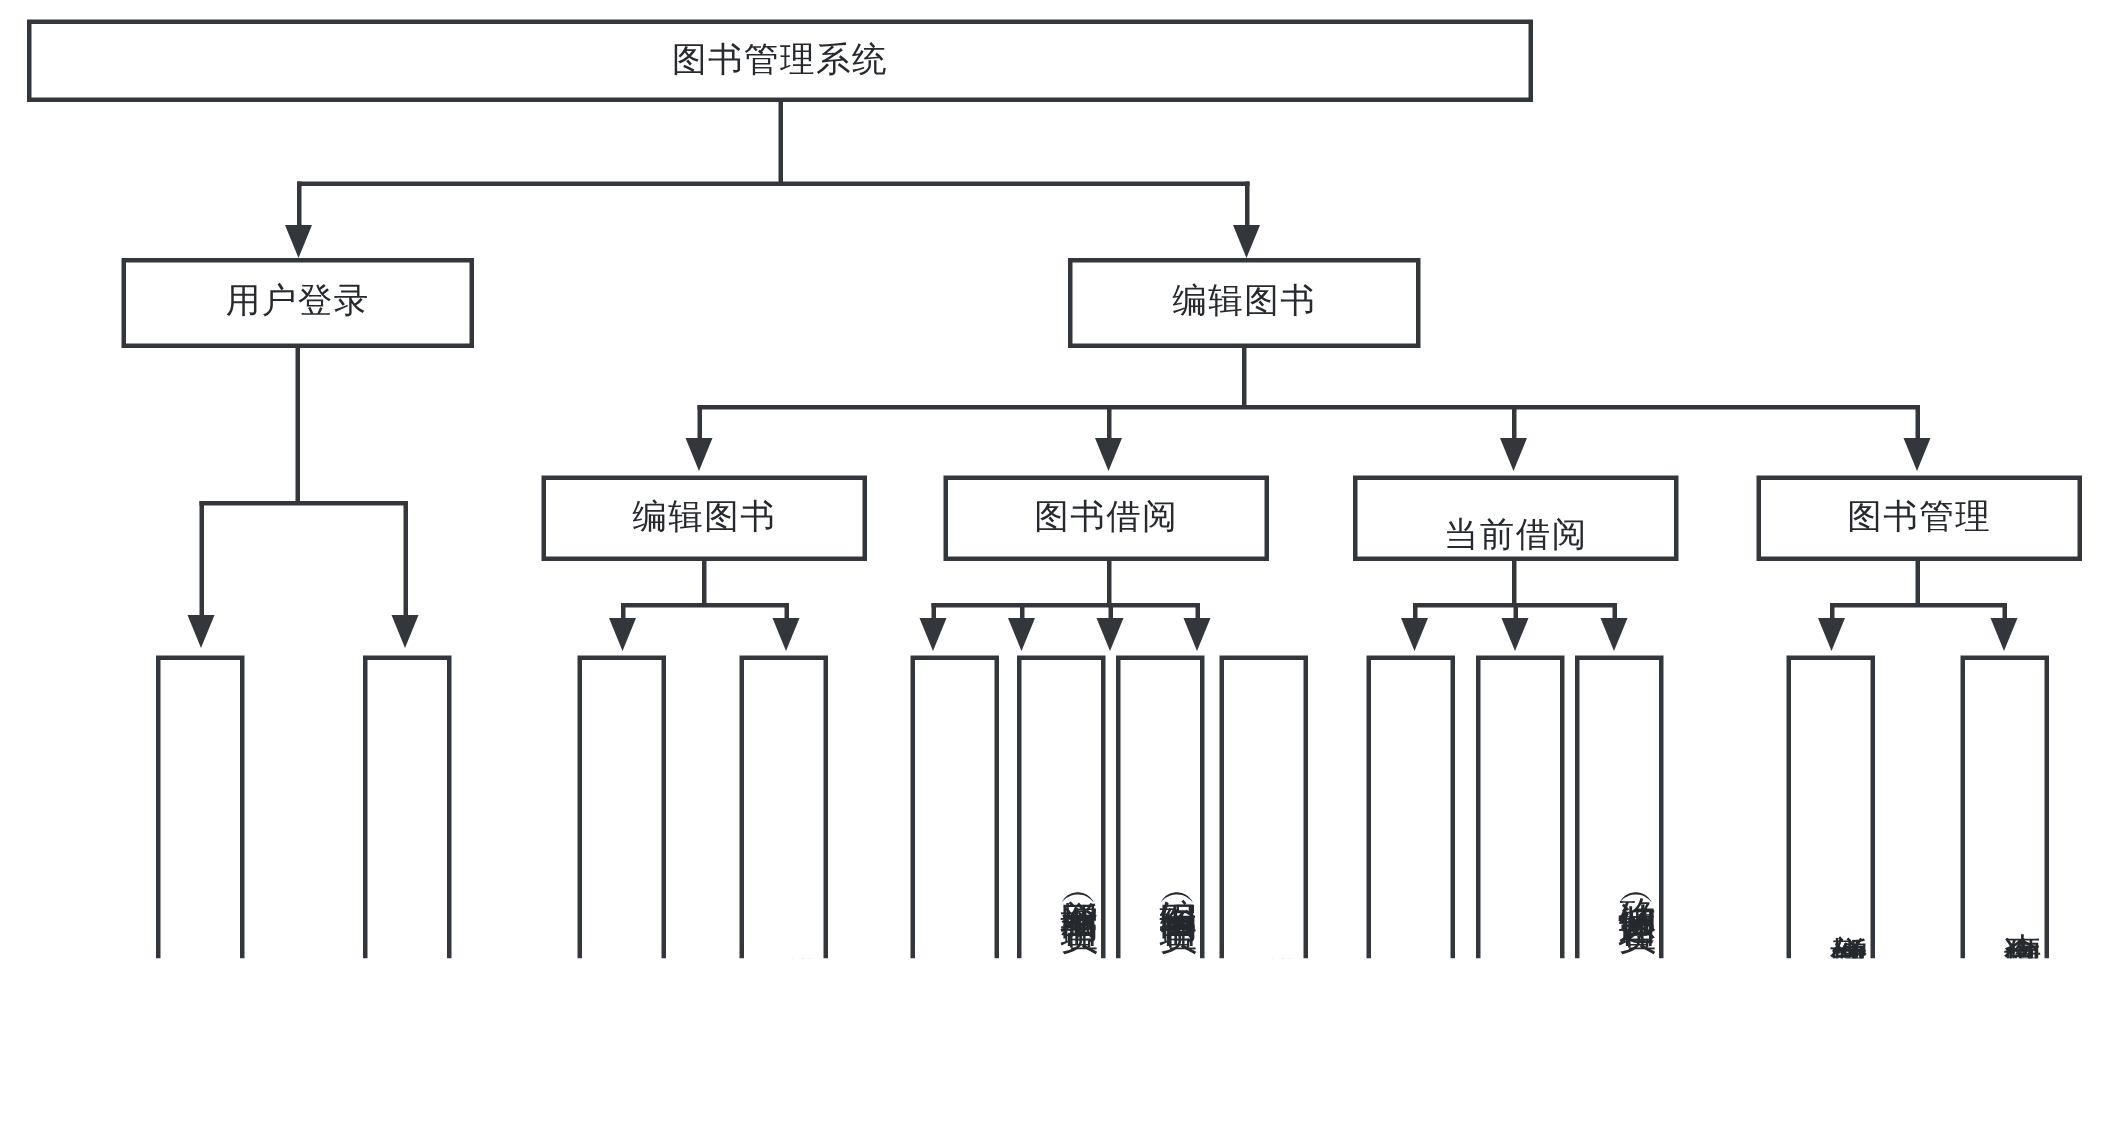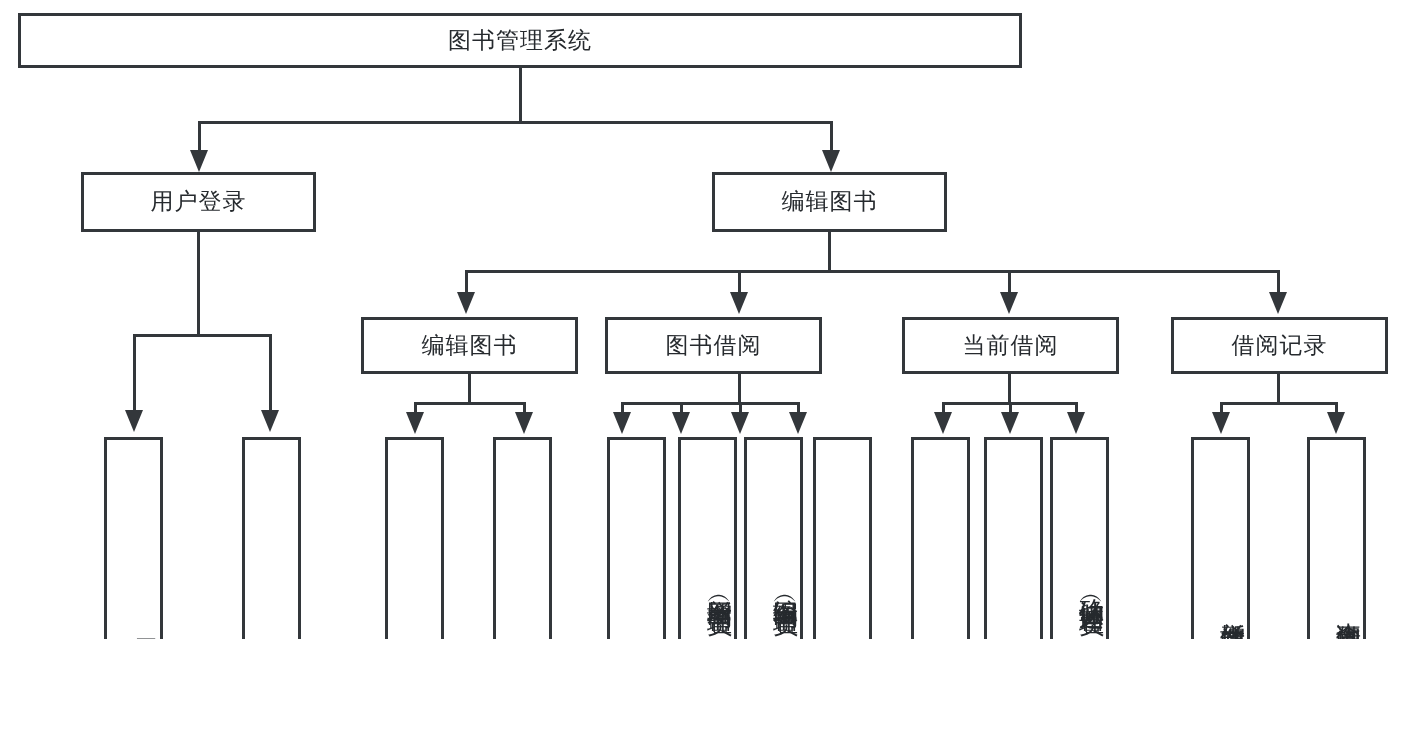--- a/index.html
+++ b/index.html
@@ -105,28 +105,28 @@
   <div class="edge v" style="left:738px; top:270px; height:32px;"></div>
   <div class="arrow" style="left:730px; top:292px;"></div>
   <div class="edge v" style="left:1008px; top:270px; height:32px;"></div>
   <div class="arrow" style="left:1000px; top:292px;"></div>
   <div class="edge v" style="left:1277px; top:270px; height:32px;"></div>
   <div class="arrow" style="left:1269px; top:292px;"></div>
 
   <div class="node horiz" style="left:361px; top:317px; width:217px; height:57px;">
     <span>编辑图书</span>
   </div>
-  <div class="node horiz" style="left:605px; top:317px; width:217px; height:57px;">
+  <div class="node horiz" style="left:629px; top:317px; width:217px; height:57px;">
     <span>图书借阅</span>
   </div>
-  <div class="node horiz" style="left:902px; top:317px; width:217px; height:57px;">
+  <div class="node horiz" style="left:902px; top:317px; width:217px; height:57px;align-items:flex-end;">
     <span>当前借阅</span>
   </div>
   <div class="node horiz" style="left:1171px; top:317px; width:217px; height:57px;">
-    <span>借阅记录</span>
+    <span>图书管理</span>
   </div>
 
   <div class="edge v" style="left:468px; top:374px; height:30px;"></div>
   <div class="edge h" style="left:414px; top:402px; width:112px;"></div>
   <div class="edge v" style="left:414px; top:402px; height:18px;"></div>
   <div class="arrow" style="left:406px; top:412px;"></div>
   <div class="edge v" style="left:523px; top:402px; height:18px;"></div>
   <div class="arrow" style="left:515px; top:412px;"></div>
 
   <div class="edge v" style="left:738px; top:374px; height:30px;"></div>

